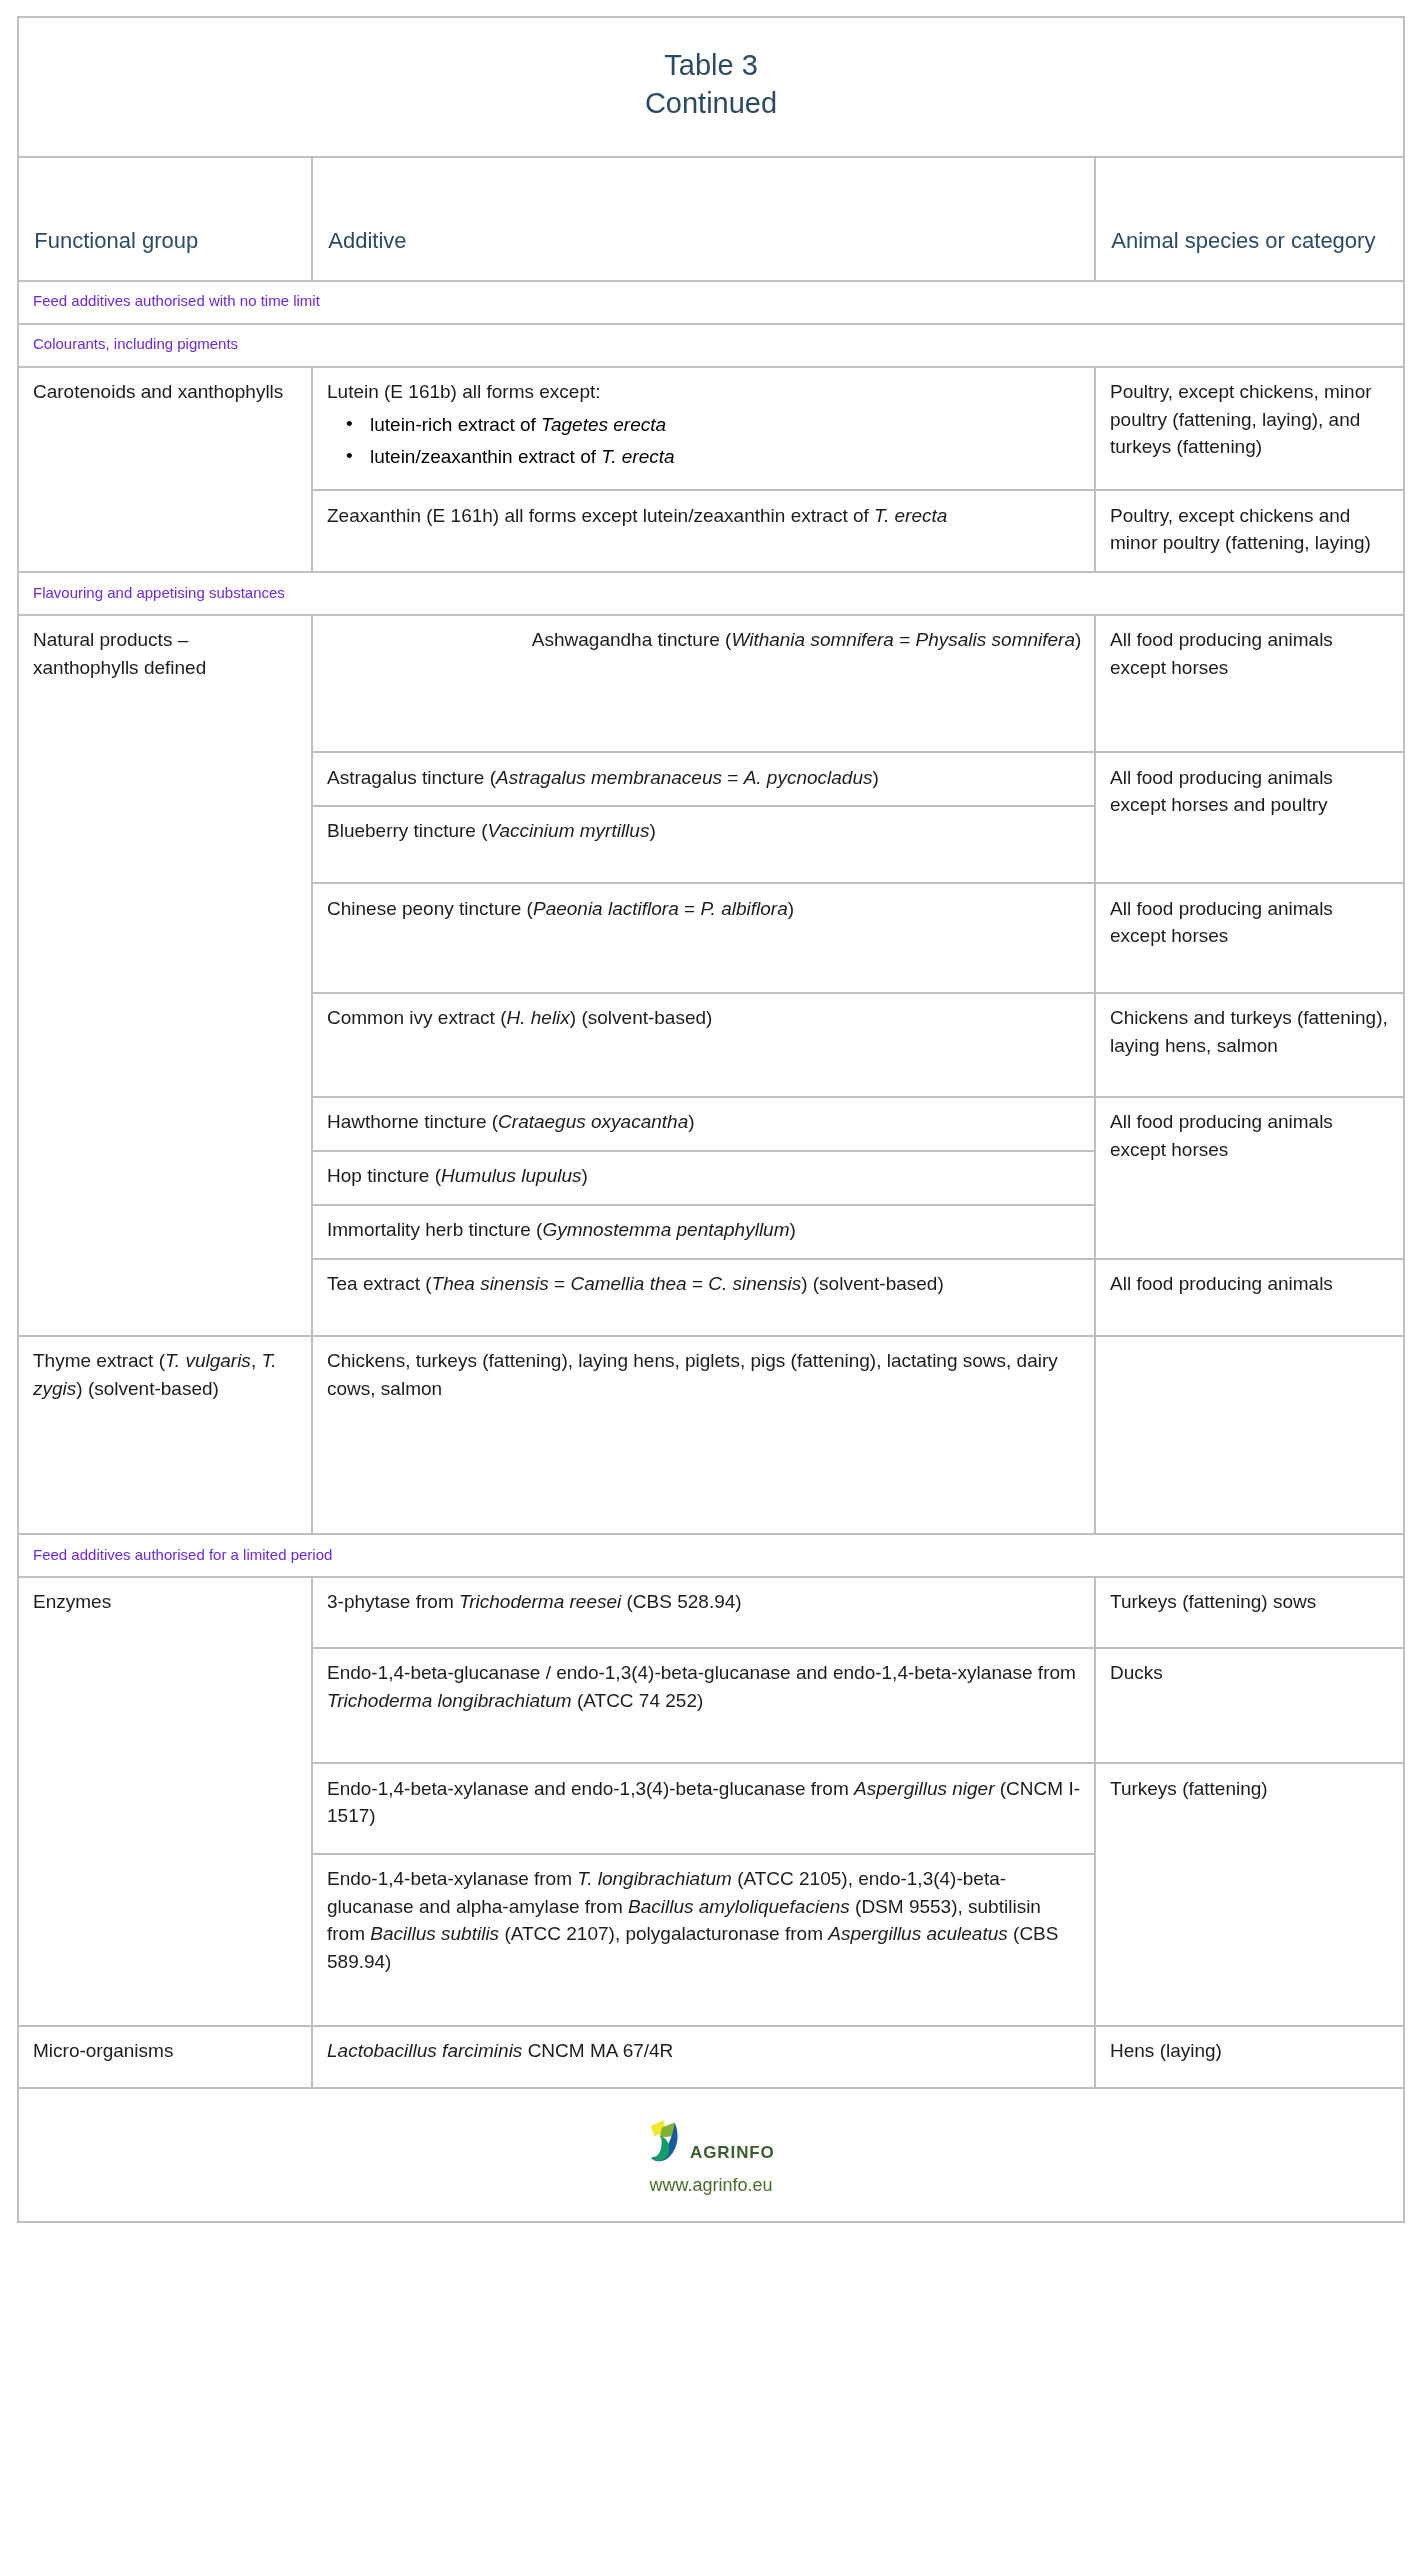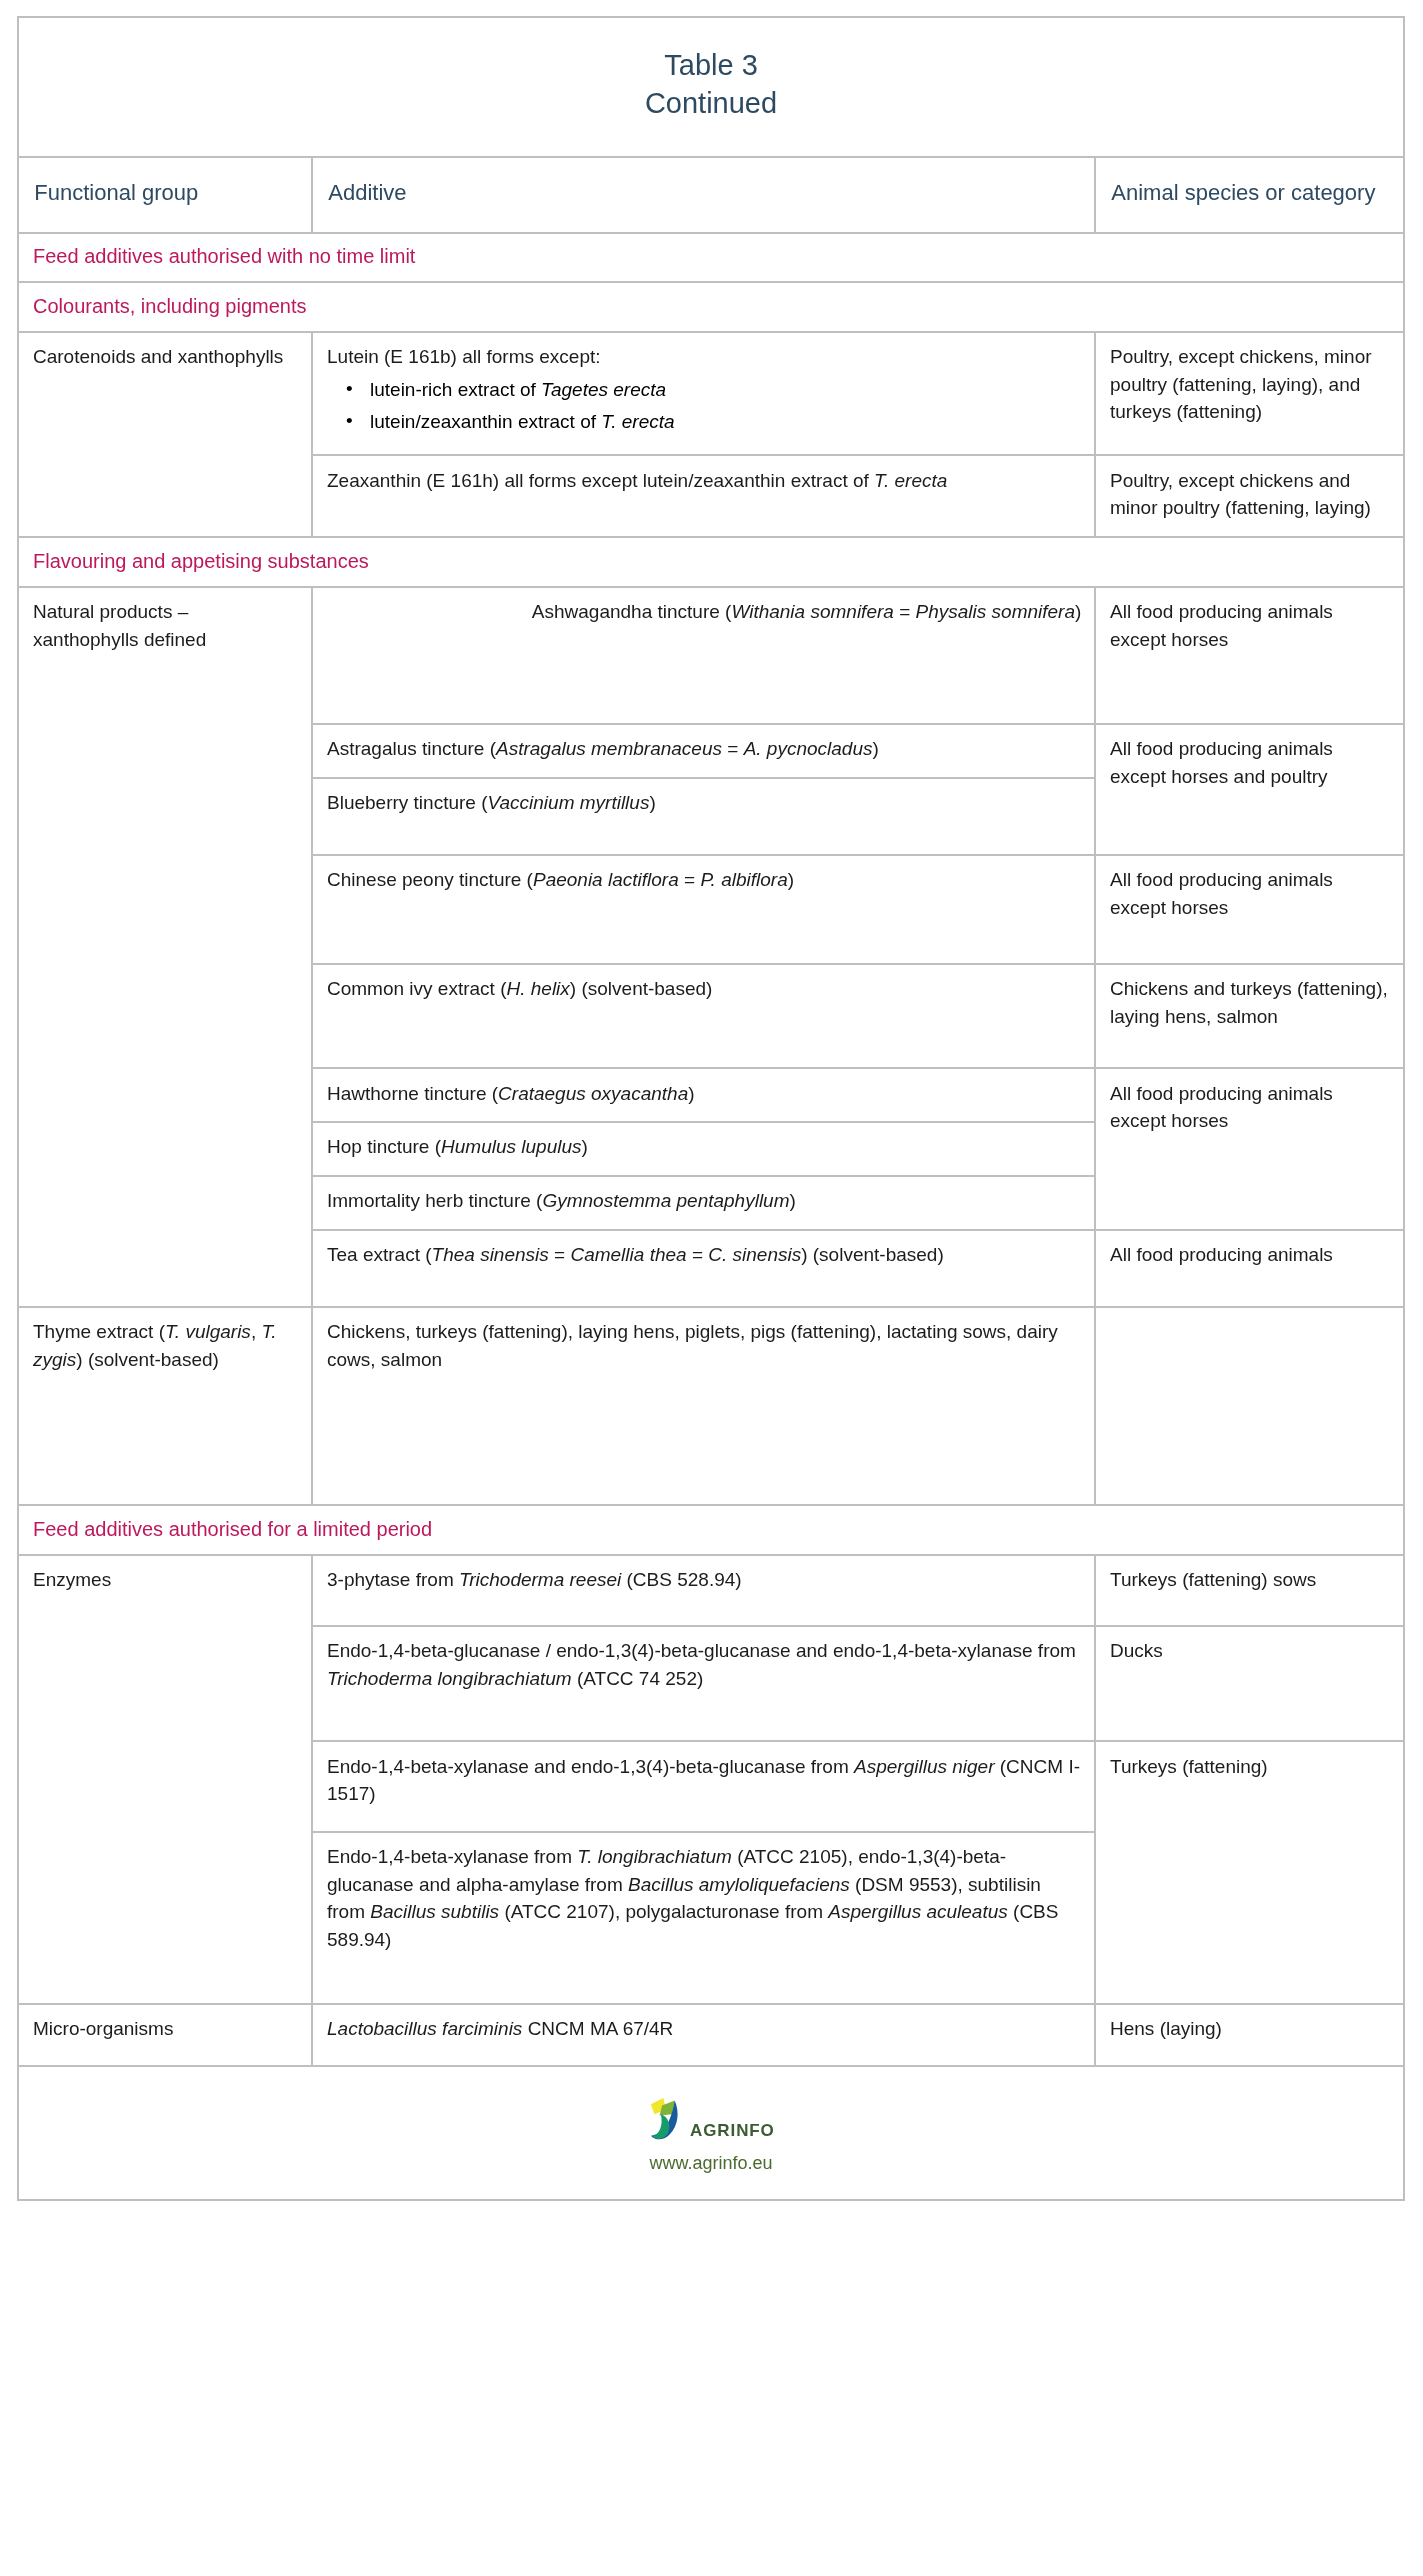--- a/index.html
+++ b/index.html
@@ -52,34 +52,35 @@
   td.colhead{
     background:#dde8f4;
     padding:19px 14px 23px 15.3px;
     vertical-align:top;
   }
   .colhead-txt{
     color:#2d4a63;
     font-size:22px;
     line-height:1.42;
     font-weight:400;
+    margin-top:48px;
   }
 
   
   td.section-band{
     background:#e6e6e6;
     padding:9.6px 0 12px 14px;
   }
   td.subsection-band{
     background:#f2f2f2;
     padding:9.6px 0 12px 14px;
   }
   .band-txt{
-    color:#be185d;
-    font-size:20px;
+    color:#6d28d9;
+    font-size:15px;
     line-height:1.30;
     font-weight:400;
   }
 
   
   td.cell{
     padding:10.2px 12.7px 14px 14px;
   }
   .cell-txt{
     color:#1c1c1c;

